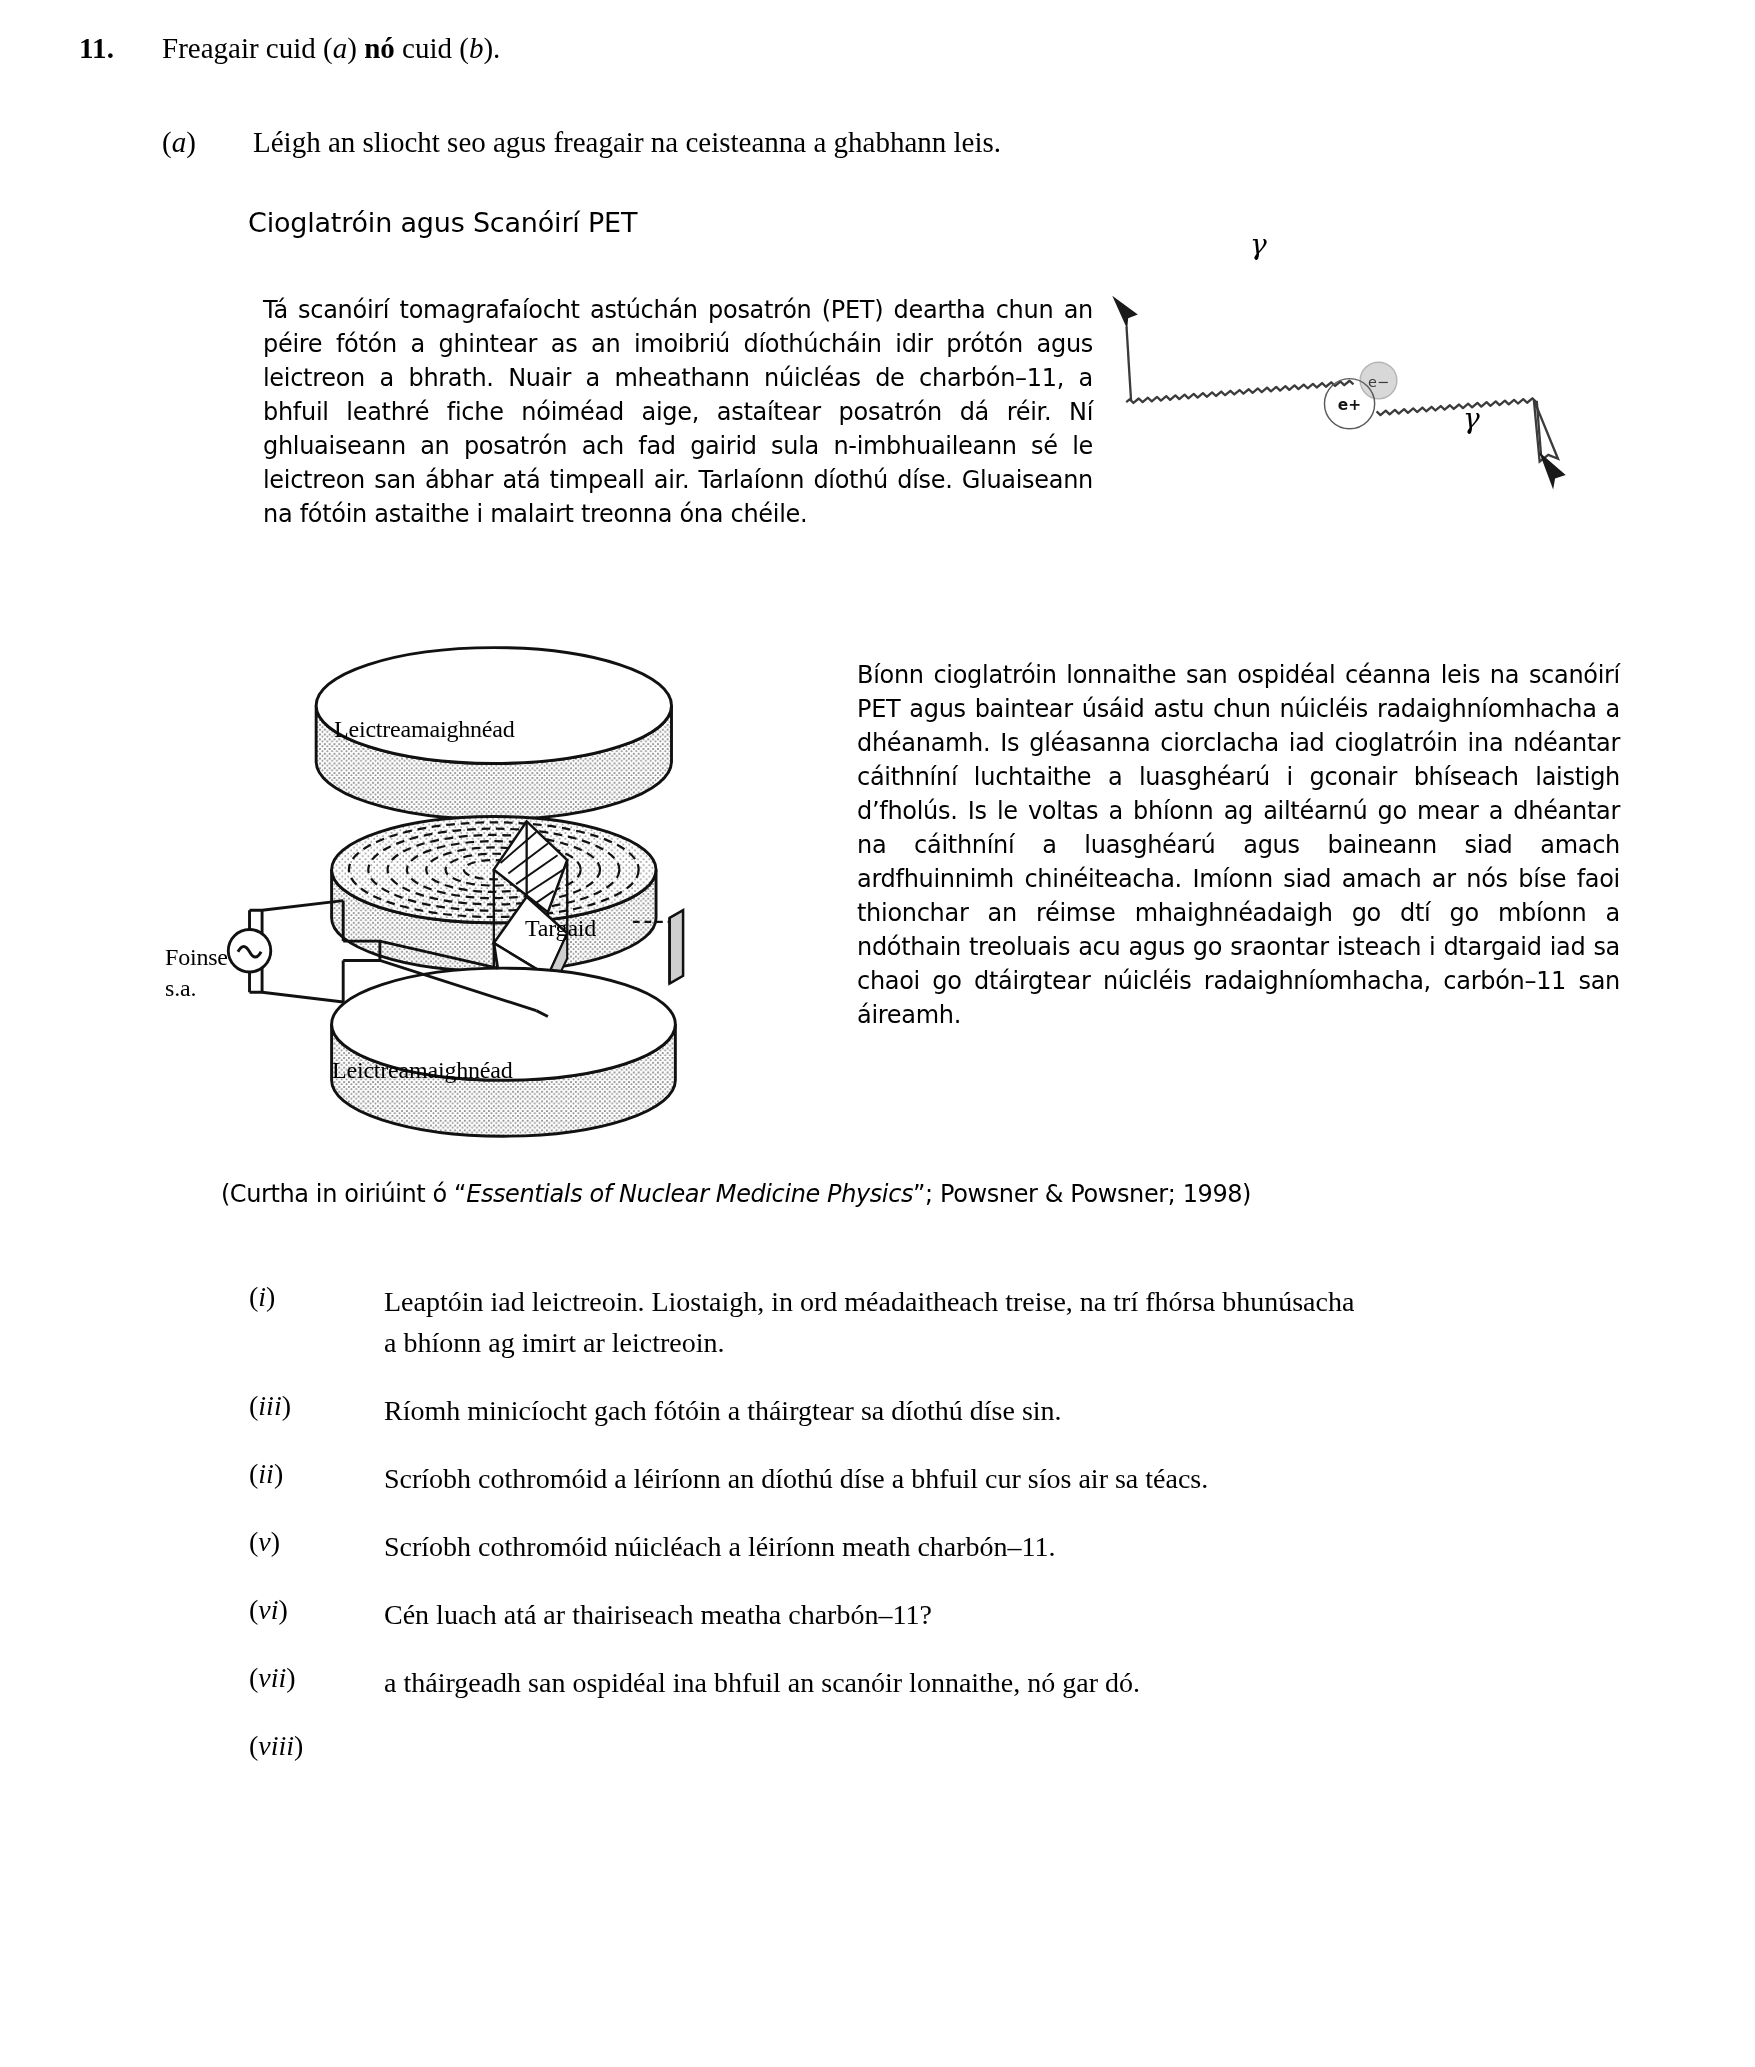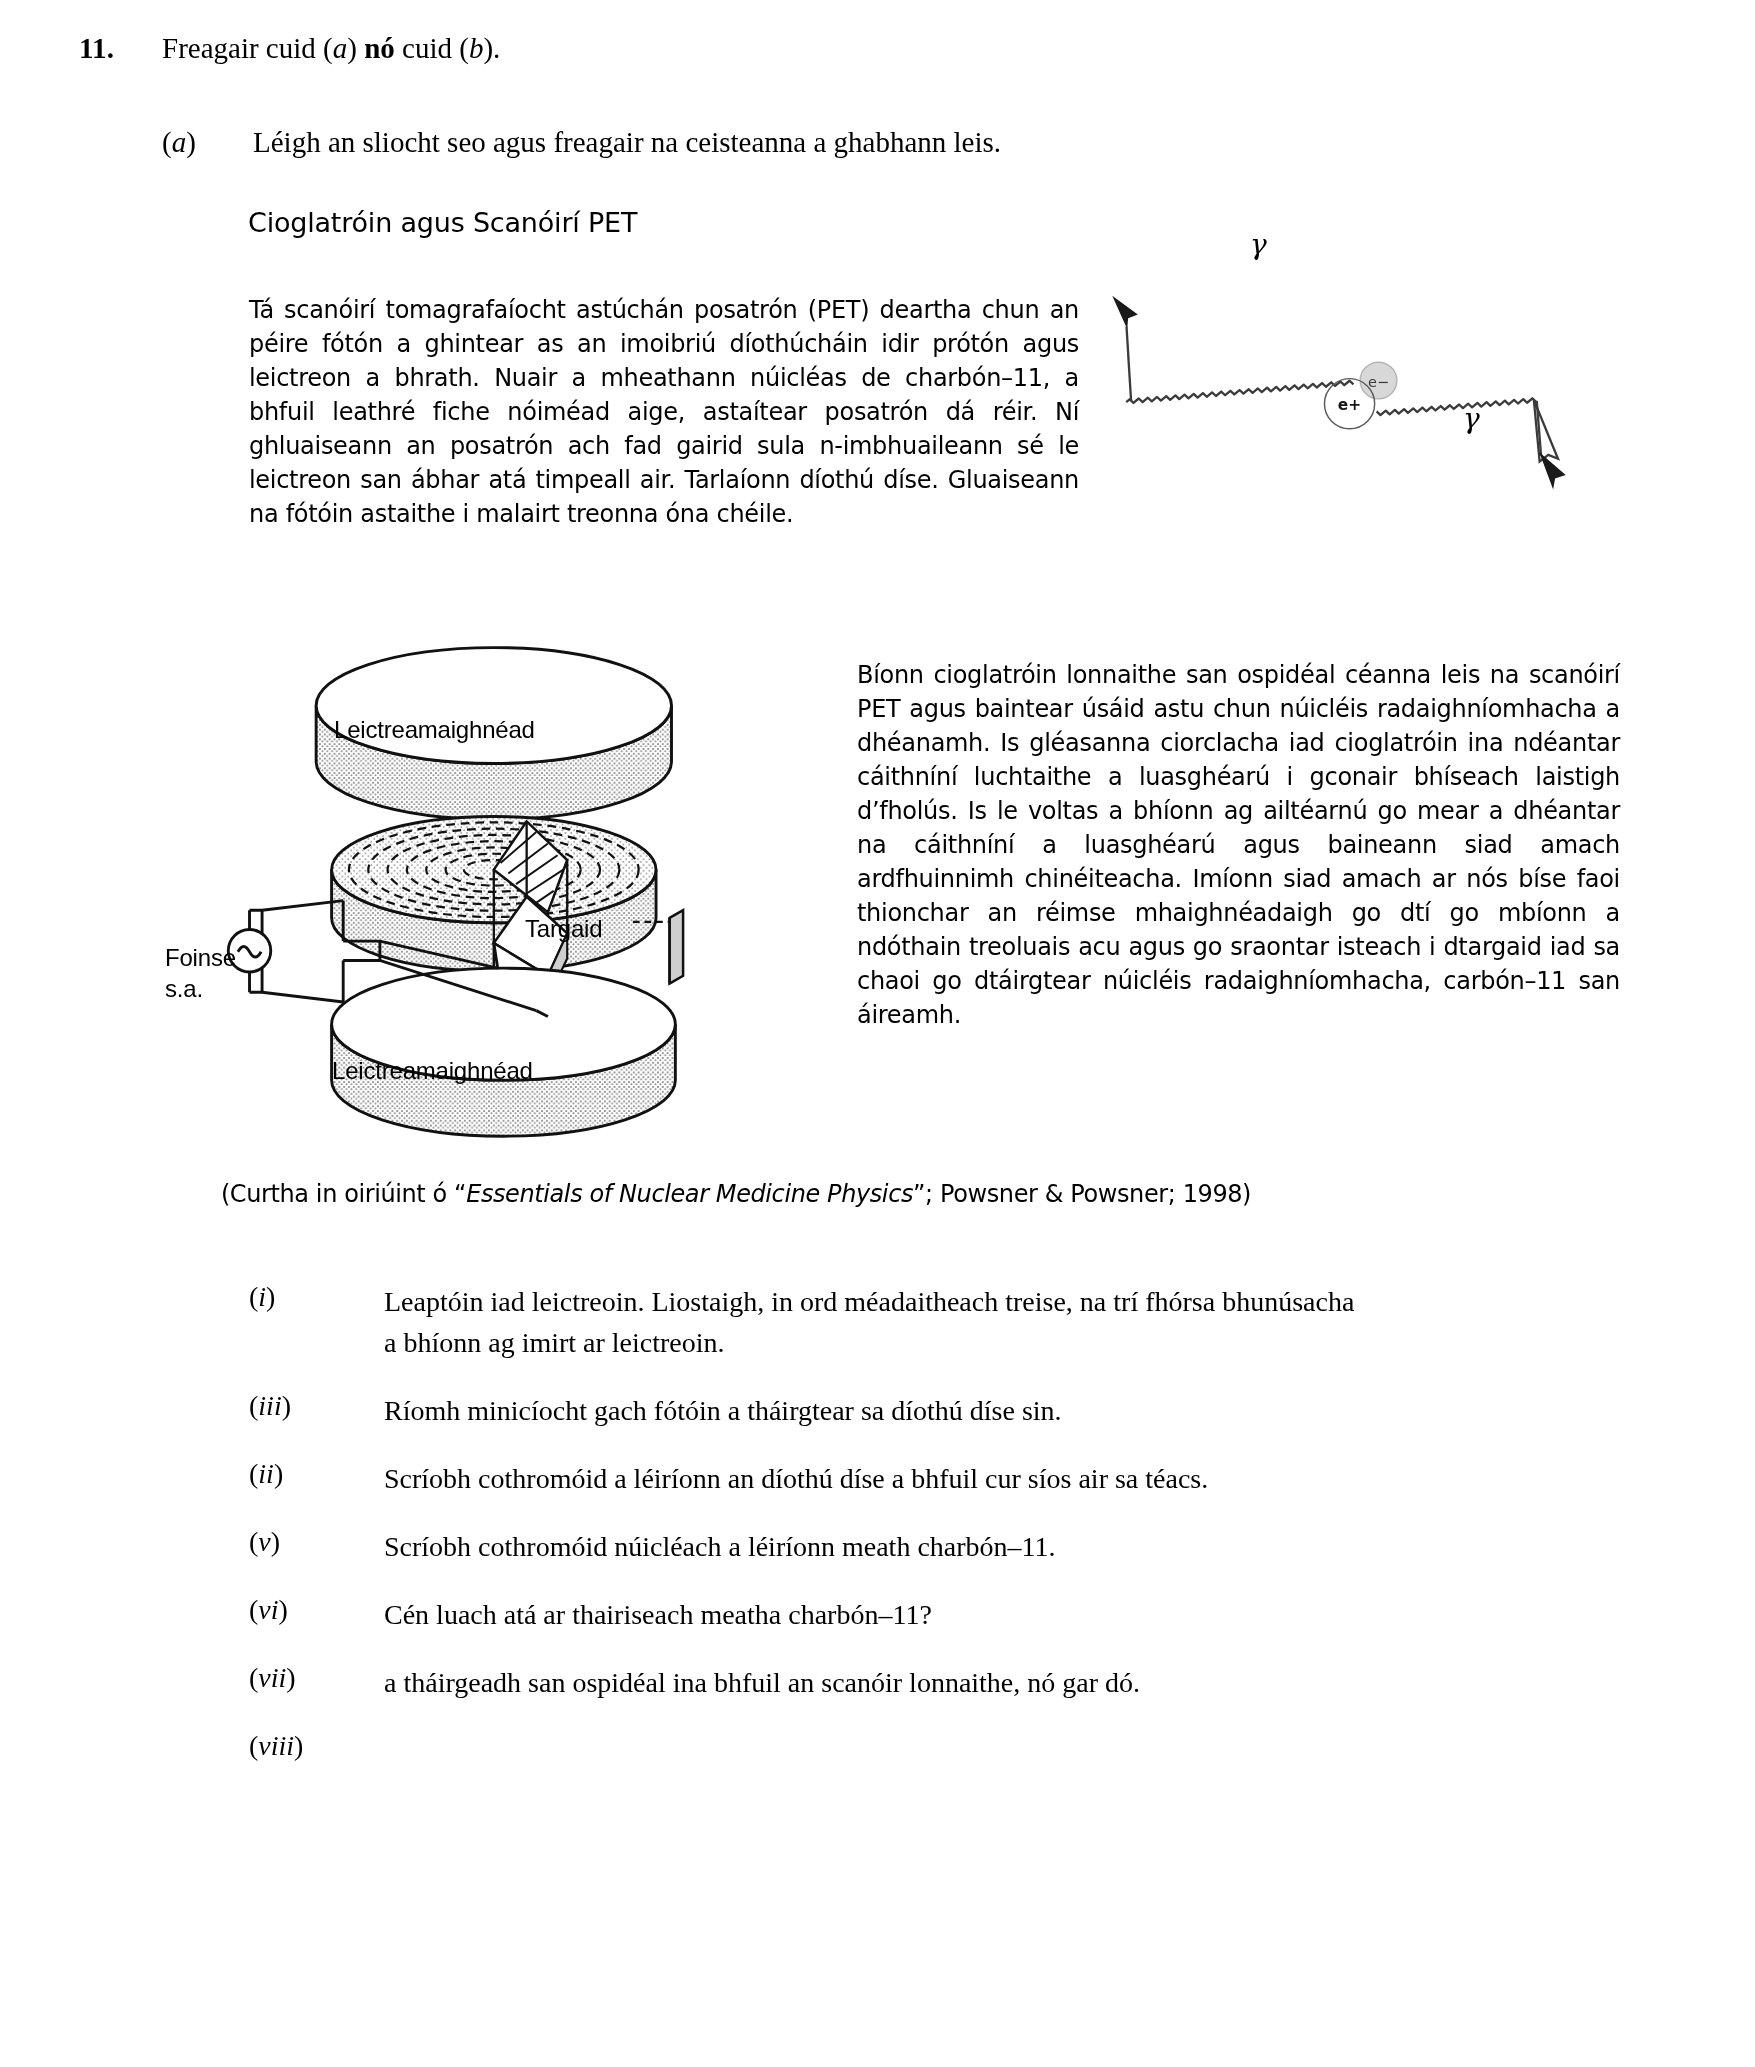--- a/index.html
+++ b/index.html
@@ -53,21 +53,21 @@
   .passage-title {
     position: absolute;
     left: 248px; top: 207px;
     font-family: "DejaVu Sans", sans-serif;
     font-size: 27px;
     font-weight: 400;
     letter-spacing: -0.2px;
   }
   .passage-p1 {
     position: absolute;
-    left: 249px; top: 293px;
+    left: 263px; top: 293px;
     width: 830px;
     font-family: "DejaVu Sans", sans-serif;
     font-size: 24px;
     line-height: 34px;
     text-align: justify;
     text-justify: inter-word;
     letter-spacing: -0.3px;
   }
 
   
@@ -86,21 +86,21 @@
   .gamma-2 { left: 372px; top: 199px; }
 
   
   .cyclo-diagram {
     position: absolute;
     left: 208px; top: 632px;
     width: 618px; height: 541px;
   }
   .cyclo-label {
     position: absolute;
-    font-family: Liberation Sans, sans-serif;
+    font-family: Liberation Serif, serif;
     font-size: 24px;
     white-space: nowrap;
     letter-spacing: -0.2px;
   }
   .lbl-em-top   { left: 126px; top: 84px; }
   .lbl-em-bot   { left: 124px; top: 425px; }
   .lbl-targaid  { left: 317px; top: 283px; }
   .lbl-foinse   { left: -43px; top: 310px; width: 116px; line-height: 31px; }
 
   

